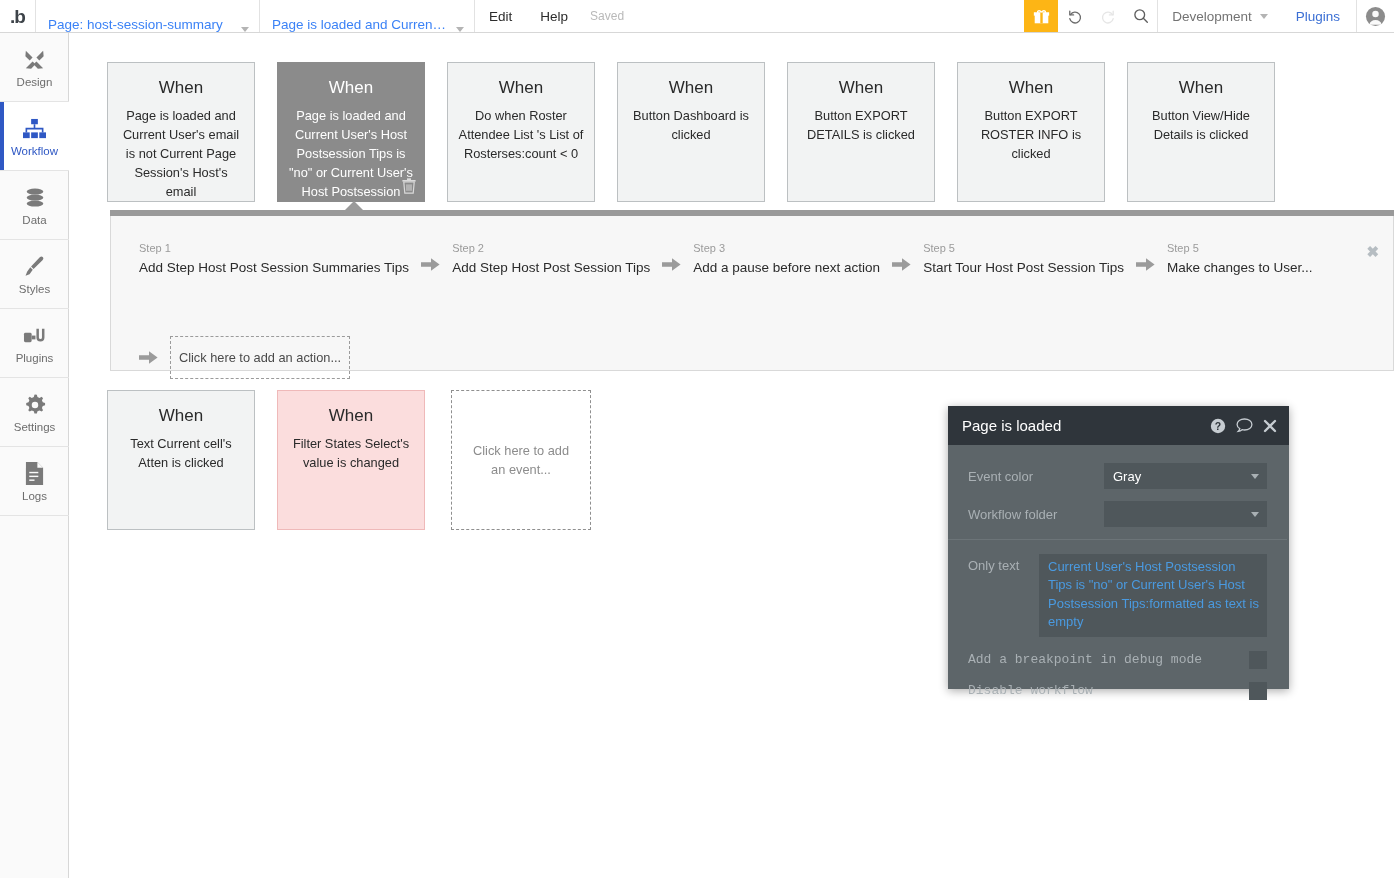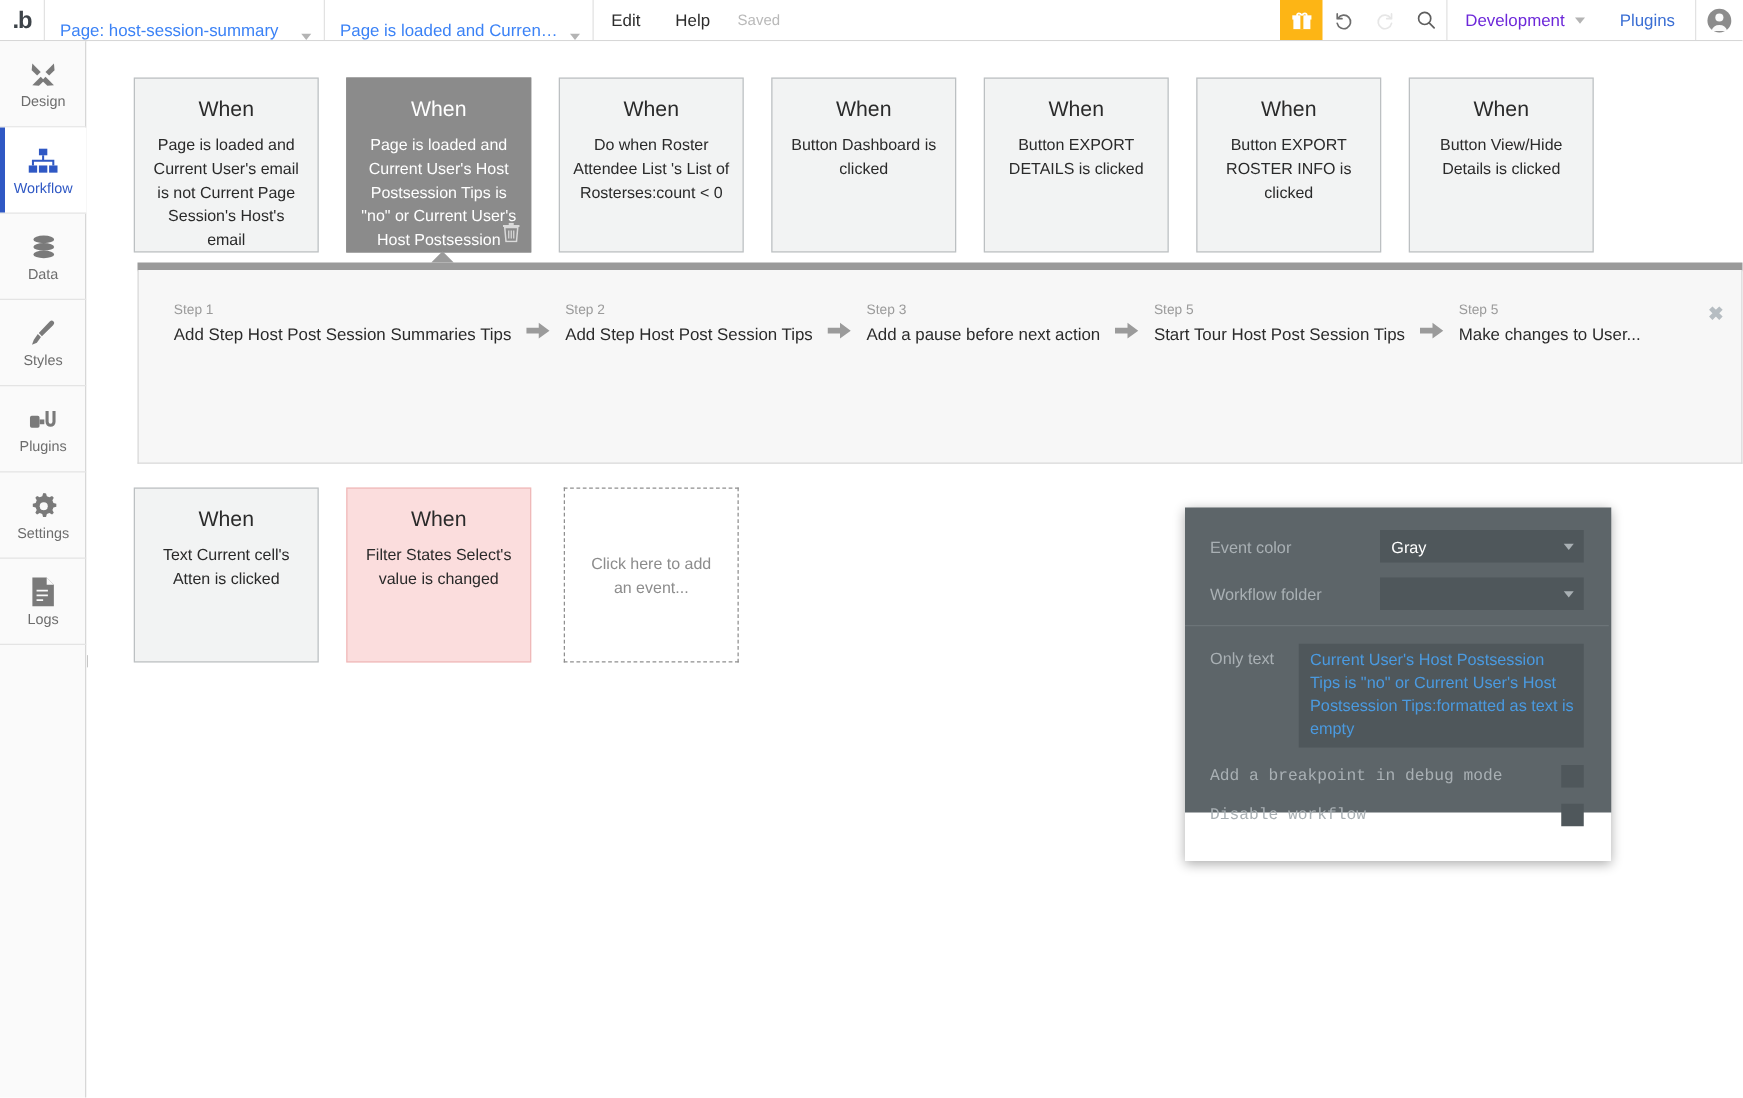--- a/index.html
+++ b/index.html
@@ -53,21 +53,21 @@
   }
   .tb-spacer { flex: 1 1 auto; }
   .tb-icon {
     width: 33px; display: flex; align-items: center; justify-content: center;
     cursor: pointer;
   }
   .tb-icon.gift { background: #fdb515; width: 34px; }
   .tb-icon.disabled { opacity: .35; cursor: default; }
   .tb-deploy {
     display: flex; align-items: center; padding: 0 12px 0 14px;
-    font-size: 13.5px; color: #6d28d9; cursor: pointer;
+    font-size: 13.5px; color: #737373; cursor: pointer;
     border-left: 1px solid #e2e2e2;
   }
   .tb-preview {
     display: flex; align-items: center; padding: 0 16px;
     font-size: 13.5px; color: #3b6fd4; cursor: pointer;
   }
   .tb-avatar {
     width: 38px; display: flex; align-items: center; justify-content: center;
     border-left: 1px solid #e2e2e2; cursor: pointer;
   }
@@ -505,39 +505,68 @@
             <path d="M0 5.2h10V1.2L18.6 7.5 10 13.8V9.8H0z" fill="#9b9b9b"></path>
           </svg>
       </span>
 
       <div class="step">
         <span class="step-no">Step 5</span>
         <span class="step-label">Make changes to User...</span>
       </div>
     </div>
 
+    <div class="add-action-row">
+      <span class="add-action-arrow">
+        <svg width="19" height="15" viewBox="0 0 19 15">
+            <path d="M0 5.2h10V1.2L18.6 7.5 10 13.8V9.8H0z" fill="#9b9b9b"></path>
+          </svg>
+      </span>
+      <div class="add-action-box">Click here to add an action...</div>
+    </div>
   </div>
 
   <div class="card" style="left:37px; top:357px;">
     <div class="c-when">When</div>
     <div class="c-desc">Text Current cell's Atten is clicked</div>
   </div>
 
   <div class="card pink" style="left:207px; top:357px;">
     <div class="c-when">When</div>
     <div class="c-desc">Filter States Select's value is changed</div>
   </div>
 
   <div class="card-add" style="left:381px; top:357px;">
     <span>Click here to add an event...</span>
   </div>
 </div>
 
 <div class="prop-panel">
 
+  <div class="pp-head">
+    <span class="pp-title">Page is loaded</span>
+    <span class="pp-icons">
+      <span class="pp-ico">
+        <svg width="16" height="16" viewBox="0 0 16 16">
+            <circle cx="8" cy="8" r="7.2" fill="#c6ccd1"></circle>
+            <text x="8" y="11.8" font-size="10.5" font-weight="bold" text-anchor="middle" fill="#2f353b" font-family="Liberation Sans">?</text>
+          </svg>
+      </span>
+      <span class="pp-ico">
+        <svg width="17" height="15" viewBox="0 0 17 15">
+            <path d="M8.5 1C4.4 1 1.1 3.4 1.1 6.4c0 1.7 1 3.2 2.7 4.2-.2 1-.8 2-1.5 2.7 1.4-.2 2.8-.8 3.8-1.6.7.2 1.5.3 2.4.3 4.1 0 7.4-2.4 7.4-5.6S12.6 1 8.5 1z" fill="none" stroke="#c6ccd1" stroke-width="1.3"></path>
+          </svg>
+      </span>
+      <span class="pp-ico">
+        <svg width="14" height="14" viewBox="0 0 14 14">
+            <path d="M2 2l10 10M12 2L2 12" stroke="#c6ccd1" stroke-width="2.3" stroke-linecap="round"></path>
+          </svg>
+      </span>
+    </span>
+  </div>
 
   <div class="pp-body">
 
     <div class="pp-row">
       <span class="pp-lab">Event color</span>
       <span class="pp-select">
         <span>Gray</span>
         <span class="caret-d"></span>
       </span>
     </div>

